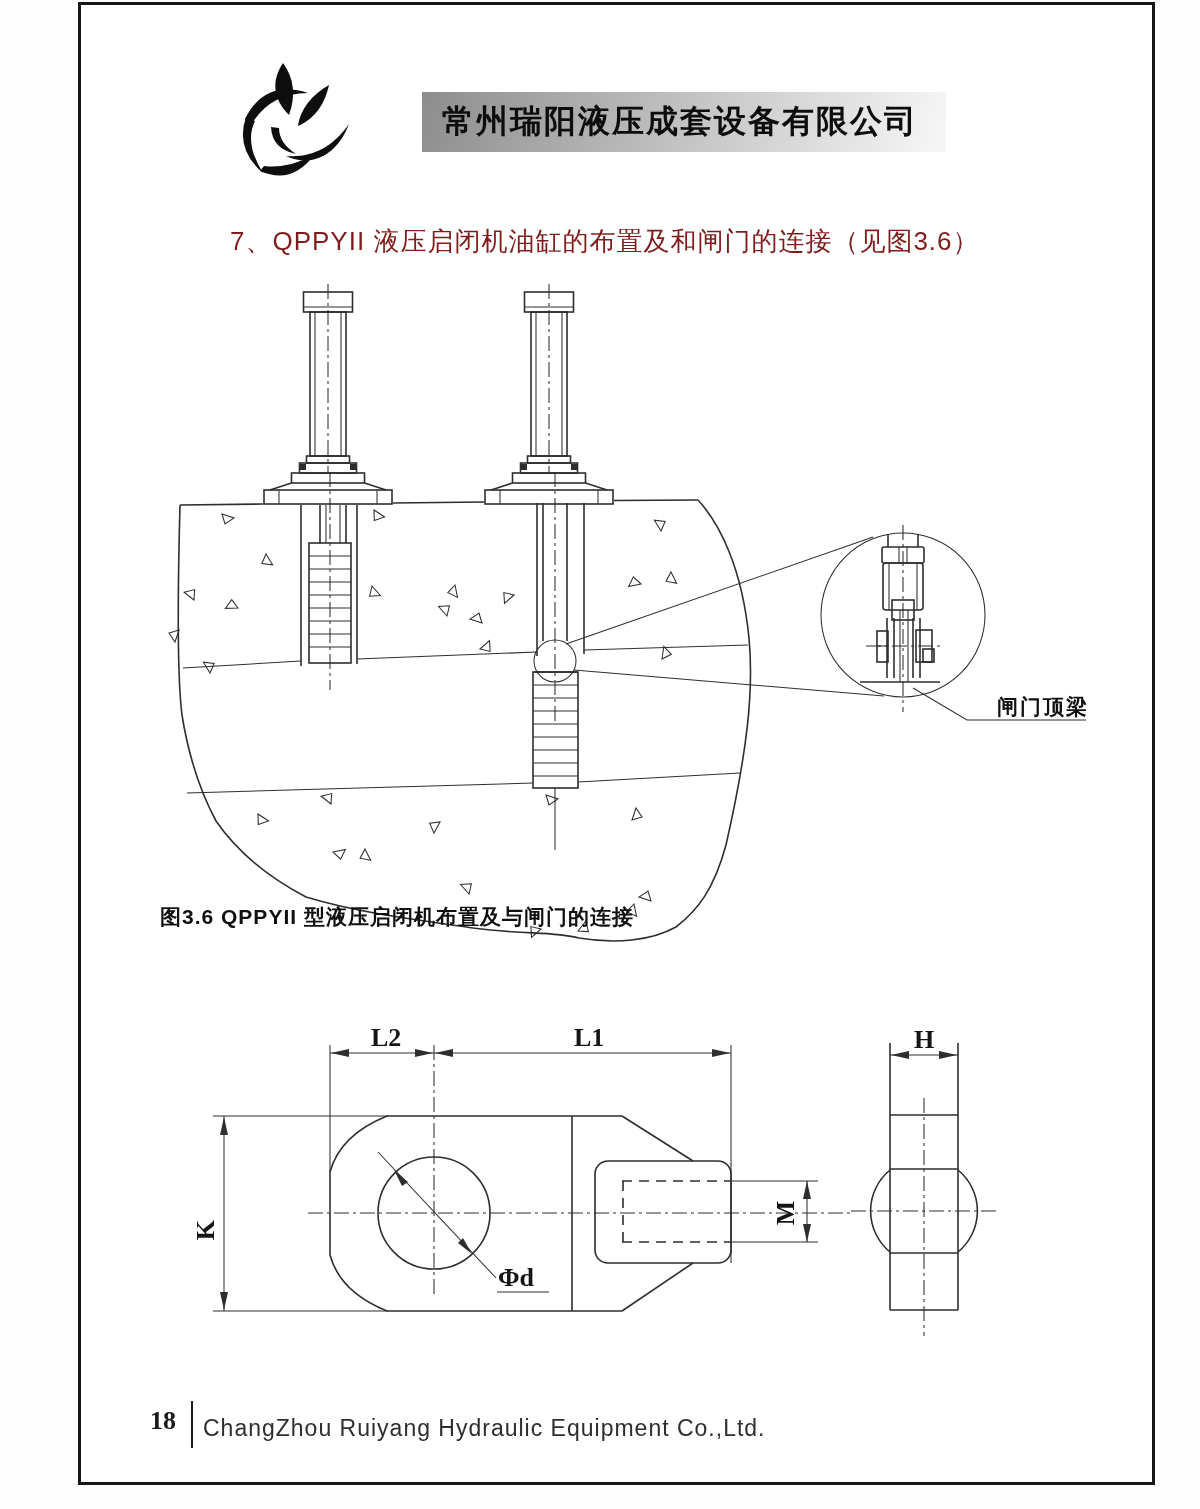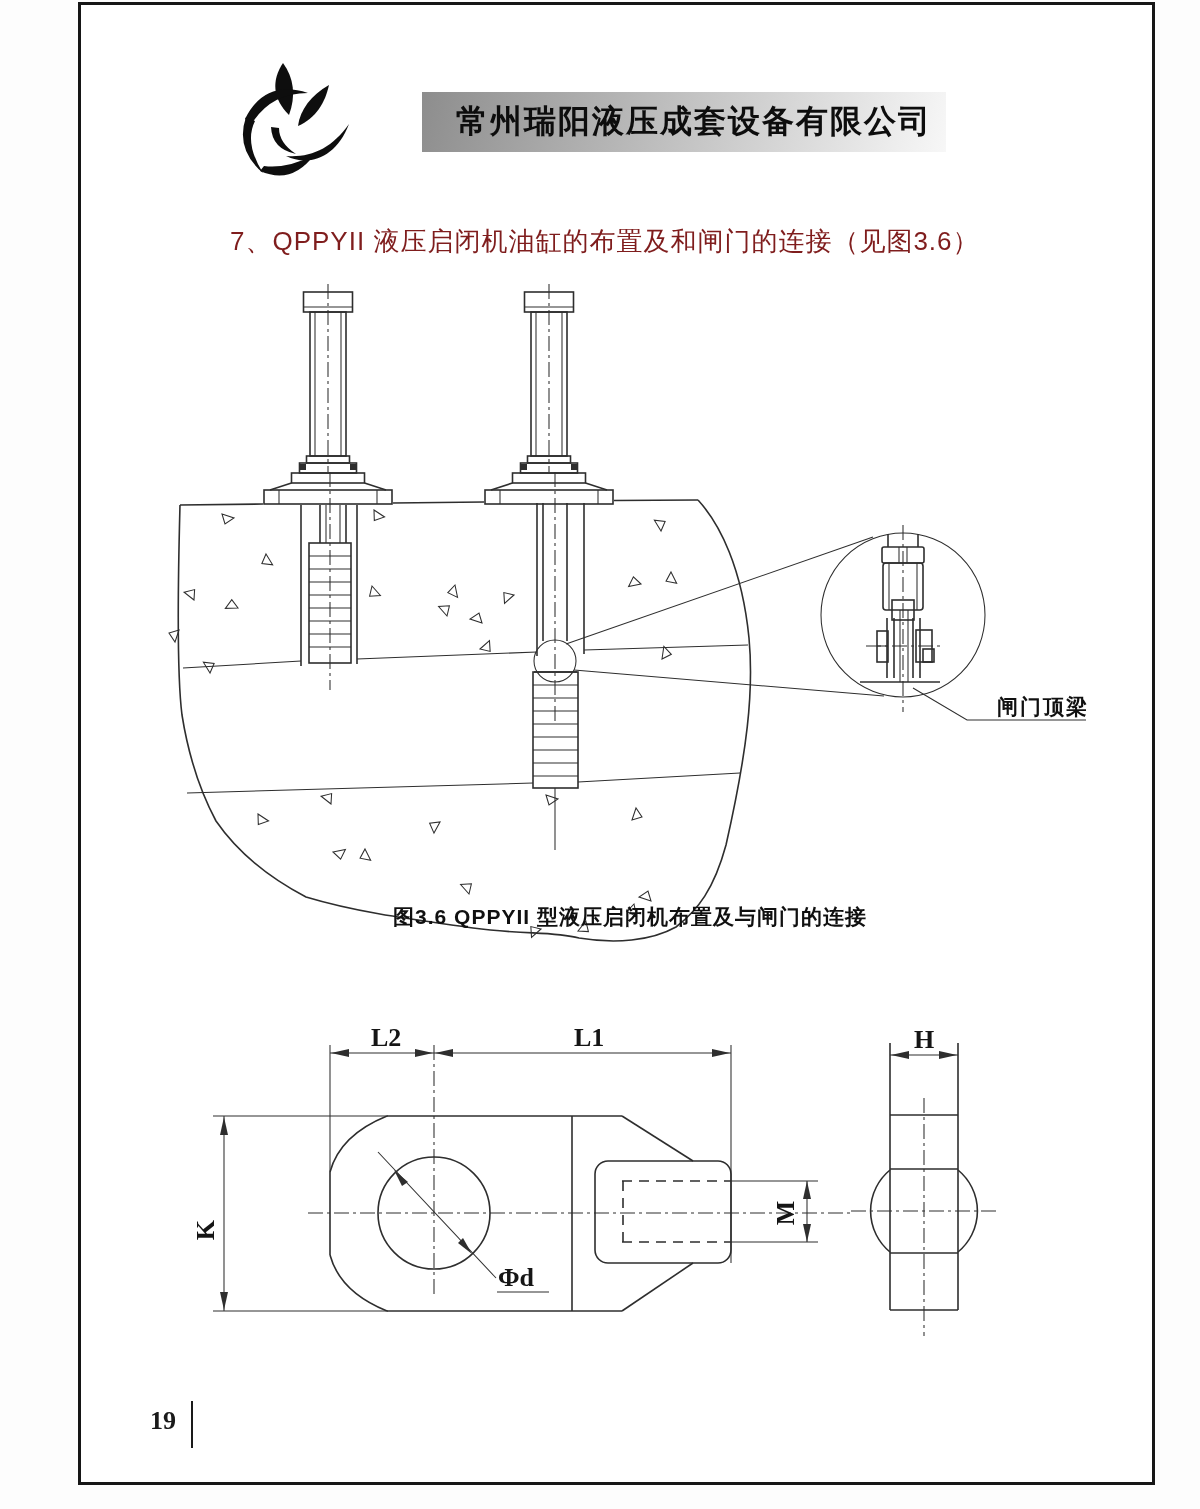--- a/index.html
+++ b/index.html
@@ -3,26 +3,26 @@
 <meta charset="utf-8">
 <style>
   html,body{margin:0;padding:0;background:#ffffff;}
   #page{position:relative;width:1200px;height:1509px;background:#fdfdfd;overflow:hidden;
         font-family:"Liberation Sans", sans-serif;color:#111;}
   #frame{position:absolute;left:78px;top:2px;width:1071px;height:1477px;
          border:3px solid #161616;background:#ffffff;}
   .abs{position:absolute;}
   #banner{left:422px;top:92px;width:524px;height:60px;
           background:linear-gradient(105deg,#8d8d8d 0%,#bdbdbd 45%,#efefef 92%,#f7f7f7 100%);
-          display:flex;align-items:center;padding-left:20px;box-sizing:border-box;justify-content:center;}
+          display:flex;align-items:center;padding-left:20px;box-sizing:border-box;}
   #banner span{font-size:32px;font-weight:bold;letter-spacing:2px;color:#0d0d0d;
                font-family:"Liberation Serif", serif;white-space:nowrap;}
   .heading{font-size:26px;font-weight:500;letter-spacing:1px;color:#7f1d1d;white-space:nowrap;}
   .caption{font-size:21px;font-weight:600;letter-spacing:1px;color:#101010;white-space:nowrap;}
-  #cap36{left:160px;top:903px;width:940px;text-align:center;}
+  #cap36{left:160px;top:903px;width:940px;text-align:left;}
   #footer-num{left:150px;top:1406px;font-family:"Liberation Serif", serif;
               font-size:26px;font-weight:bold;color:#1a1a1a;}
   #footer-bar{left:191px;top:1401px;width:2px;height:47px;background:#1a1a1a;}
   #footer-co{left:203px;top:1415px;font-size:23px;letter-spacing:1px;color:#2e2e2e;}
   svg{position:absolute;overflow:visible;}
   .ln{stroke:#2e2e2e;stroke-width:1.6;fill:none;}
   .thin{stroke:#2e2e2e;stroke-width:1.05;fill:none;}
   .cl{stroke:#2e2e2e;stroke-width:1.05;fill:none;stroke-dasharray:15 4 3 4;}
   .dash{stroke:#2e2e2e;stroke-width:1.6;fill:none;stroke-dasharray:10 7;}
   .arrow{fill:#2e2e2e;stroke:none;}
@@ -283,15 +283,16 @@
       <line class="cl" x1="851" y1="1211" x2="999" y2="1211"></line>
       <line class="cl" x1="924" y1="1098" x2="924" y2="1336"></line>
       <line class="thin" x1="890" y1="1055" x2="958" y2="1055"></line>
       <polygon class="arrow" points="891,1055 909,1051 909,1059"></polygon>
       <polygon class="arrow" points="957,1055 939,1051 939,1059"></polygon>
       <text class="dimtxt" x="924" y="1048" text-anchor="middle">H</text>
     </g>
   </svg>
 
 
-  <div id="footer-num" class="abs">19</div>
+  <div id="footer-num" class="abs">18</div>
   <div id="footer-bar" class="abs"></div>
+  <div id="footer-co" class="abs">ChangZhou Ruiyang Hydraulic Equipment Co.,Ltd.</div>
 </div>
 
 </body></html>

